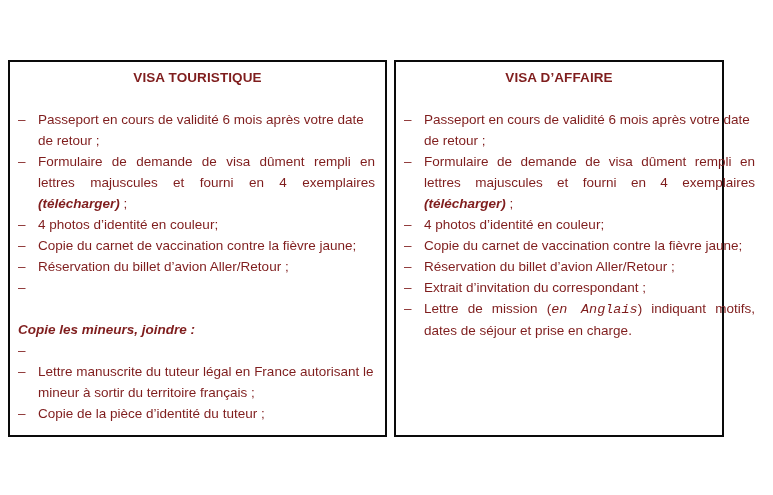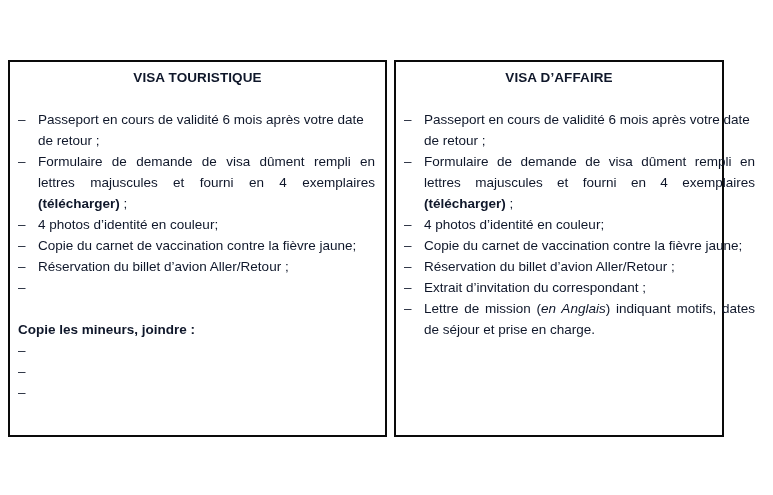--- a/index.html
+++ b/index.html
@@ -6,21 +6,21 @@
     margin: 0;
     padding: 0;
     background: #ffffff;
   }
   .canvas {
     position: relative;
     width: 773px;
     height: 495px;
     background: #ffffff;
     font-family: "Liberation Sans", sans-serif;
-    color: #0f172a;
+    color: #7f1d1d;
     overflow: hidden;
   }
   .vbox {
     position: absolute;
     top: 60px;
     height: 377px;
     border: 2px solid #0a0a0a;
     background: #ffffff;
     box-sizing: border-box;
   }
@@ -49,22 +49,22 @@
     flex: 0 0 20px;
   }
   .txt { flex: 0 0 auto; }
   #box-left  .row.bullet .txt { width: 337px; }
   #box-right .row.bullet .txt { width: 331px; }
   .row.heading .txt { width: auto; }
   .row.justify .txt {
     text-align: justify;
     text-align-last: left;
   }
-  .i  { font-style: italic; }
-  .bi { font-weight: bold; }
+  .i  { font-style: italic; font-family: Liberation Mono, monospace; }
+  .bi { font-weight: bold; font-style: italic; }
 </style>
 </head>
 <body>
 
 <div class="canvas">
 
   <div class="vbox" id="box-left">
     <div class="box-title">VISA TOURISTIQUE</div>
     <div class="title-gap"></div>
     <div>
@@ -93,23 +93,25 @@
         </div>
         <div class="row-spacer"></div>
         <div class="row heading">
           <div class="txt"><span class="bi">Copie les mineurs, joindre :</span></div>
         </div>
         <div class="row bullet">
           <span class="dash">–</span>
         </div>
         <div class="row bullet">
           <span class="dash">–</span>
+          <div class="txt"><span>Lettre manuscrite du tuteur légal en France autorisant le mineur à sortir du territoire français ;</span></div>
         </div>
         <div class="row bullet">
           <span class="dash">–</span>
+          <div class="txt"><span>Copie de la pièce d’identité du tuteur ;</span></div>
         </div>
       </div>
   </div>
 
   <div class="vbox" id="box-right">
     <div class="box-title">VISA D’AFFAIRE</div>
     <div class="title-gap"></div>
     <div>
         <div class="row bullet">
           <span class="dash">–</span>

